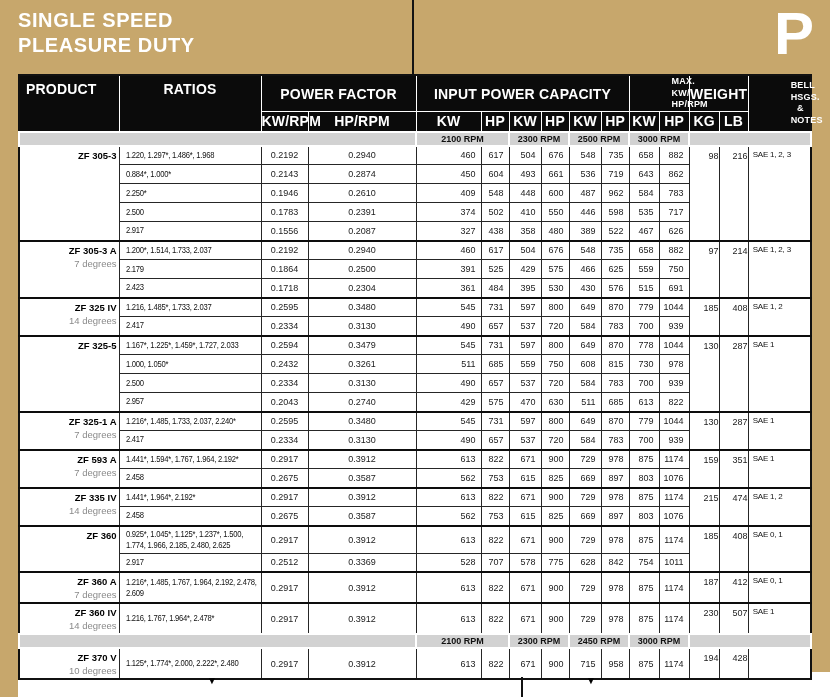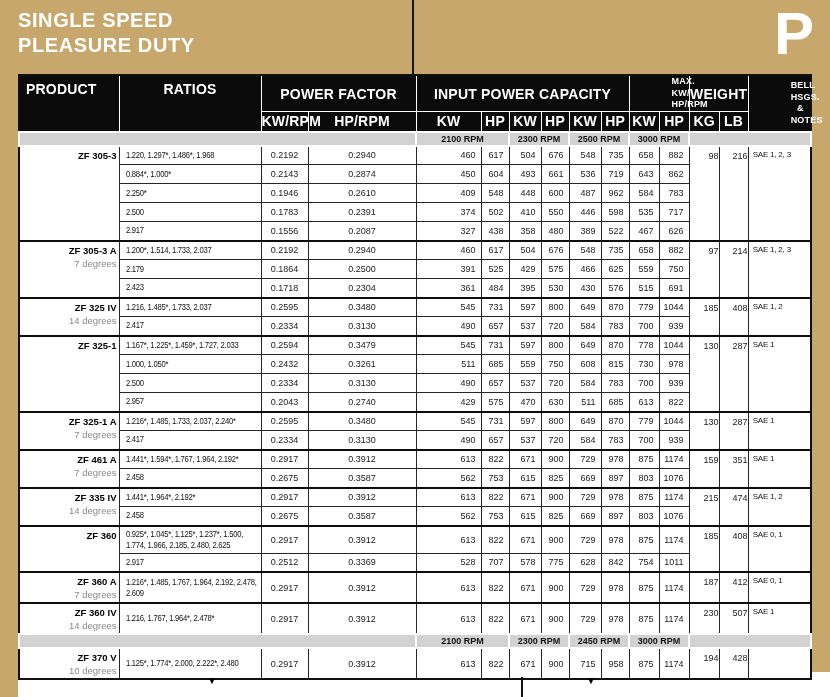--- a/index.html
+++ b/index.html
@@ -264,21 +264,21 @@
             <td class="num">657</td>
             <td class="num">537</td>
             <td class="num">720</td>
             <td class="num">584</td>
             <td class="num">783</td>
             <td class="num">700</td>
             <td class="num">939</td>
           </tr>
           <tr class="data-row group-start">
             <td class="prod" rowspan="4">
-              <div class="pname">ZF 325-1</div>
+              <div class="pname">ZF 325-5</div>
             </td>
             <td class="ratios"><div class="rtext">1.167*, 1.225*, 1.459*, 1.727, 2.033</div></td>
             <td class="pf">0.2594</td>
             <td class="pf">0.3479</td>
             <td class="num">545</td>
             <td class="num">731</td>
             <td class="num">597</td>
             <td class="num">800</td>
             <td class="num">649</td>
             <td class="num">870</td>
@@ -355,21 +355,21 @@
             <td class="num">657</td>
             <td class="num">537</td>
             <td class="num">720</td>
             <td class="num">584</td>
             <td class="num">783</td>
             <td class="num">700</td>
             <td class="num">939</td>
           </tr>
           <tr class="data-row group-start">
             <td class="prod" rowspan="2">
-              <div class="pname">ZF 461 A</div>
+              <div class="pname">ZF 593 A</div>
               <div class="pdeg">7 degrees</div>
             </td>
             <td class="ratios"><div class="rtext">1.441*, 1.594*, 1.767, 1.964, 2.192*</div></td>
             <td class="pf">0.2917</td>
             <td class="pf">0.3912</td>
             <td class="num">613</td>
             <td class="num">822</td>
             <td class="num">671</td>
             <td class="num">900</td>
             <td class="num">729</td>

